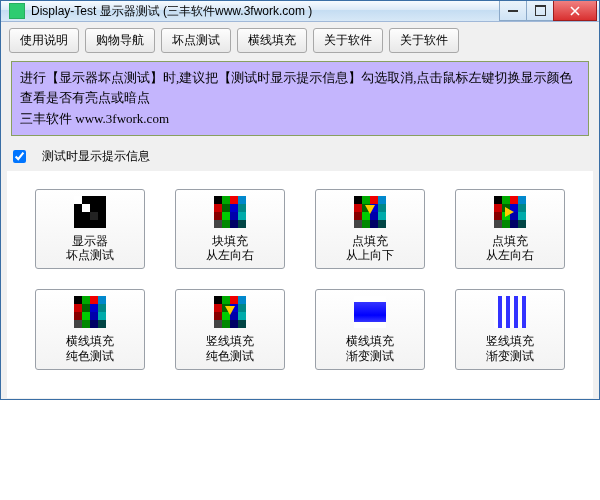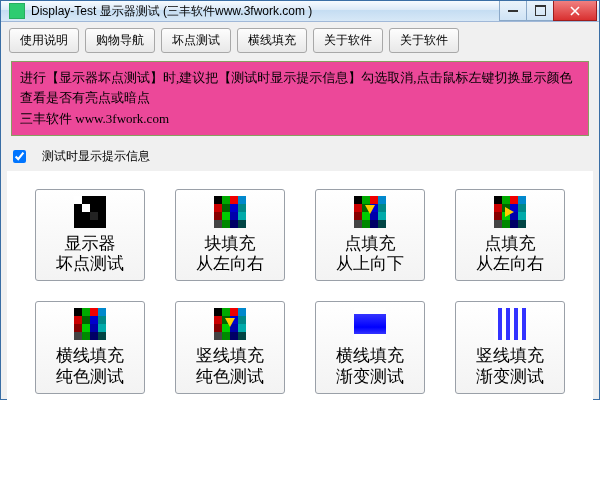--- a/index.html
+++ b/index.html
@@ -9,28 +9,28 @@
   .titlebar-icon { width: 16px; height: 16px; background: #2ecc71; border: 1px solid #27ae60; margin-right: 6px; }
   .titlebar-text { flex: 1; font-size: 12px; color: #000; white-space: nowrap; overflow: hidden; }
   .win-btns { display: flex; height: 20px; margin-right: 2px; }
   .win-btn { width: 28px; height: 20px; display: flex; align-items: center; justify-content: center; border: 1px solid #8aa8c8; border-top: none; background: linear-gradient(to bottom, #eaf3fb, #cfe3f5); margin-left: -1px; }
   .win-btn.min::after { content: ""; width: 10px; border-bottom: 2px solid #333; }
   .win-btn.max::after { content: ""; width: 9px; height: 8px; border: 1px solid #333; border-top: 2px solid #333; }
   .win-btn.close { width: 44px; background: linear-gradient(to bottom, #f08080, #d93030); border-color: #9c1c1c; color: #fff; }
   .win-btn.close svg { width: 10px; height: 10px; }
   .toolbar { display: flex; gap: 6px; padding: 6px 8px; background: #f0f0f0; }
   .tbtn { background: linear-gradient(to bottom, #fdfdfd, #e8e8e8); border: 1px solid #a8a8a8; border-radius: 3px; padding: 3px 10px; font-size: 12px; cursor: pointer; }
-  .infobox { margin: 2px 10px 8px; border: 1px solid #88a060; background: #ec4899; padding: 6px 8px; font-size: 13px; line-height: 1.5; font-family: SimSun, serif; }
+  .infobox { margin: 2px 10px 8px; border: 1px solid #88a060; background: #c4b5fd; padding: 6px 8px; font-size: 13px; line-height: 1.5; font-family: SimSun, serif; }
   .infobox .line2 { margin-top: 2px; }
   .checkbox-row { padding: 4px 12px 2px; display: flex; align-items: center; gap: 16px; }
   .checkbox-row input { width: 13px; height: 13px; }
   .grid { flex: 1; display: grid; grid-template-columns: repeat(4, 1fr); grid-template-rows: repeat(2, 1fr); gap: 20px 30px; padding: 18px 28px 28px; background: #fff; margin: 4px 6px 6px; }
   .tile { border: 1px solid #9aa0a8; border-radius: 3px; background: linear-gradient(to bottom, #fff, #f3f3f3); display: flex; flex-direction: column; align-items: center; justify-content: center; cursor: pointer; padding: 6px 4px; }
   .tile-icon { width: 32px; height: 32px; margin-bottom: 6px; position: relative; }
-  .tile-label { font-size: 17px; text-align: center; line-height: 1.2; white-space: pre-line; }
+  .tile-label { font-size: 12px; text-align: center; line-height: 1.2; white-space: pre-line; }
   
   .icon-deadpixel { background: #000; display: grid; grid-template-columns: repeat(4,1fr); grid-template-rows: repeat(4,1fr); gap: 0; }
   .icon-deadpixel span { background: #000; }
   .icon-deadpixel span:nth-child(1){background:#fff;} .icon-deadpixel span:nth-child(6){background:#fff;} .icon-deadpixel span:nth-child(11){background:#222;}
   .icon-blocks { display: grid; grid-template-columns: repeat(4,1fr); grid-template-rows: repeat(4,1fr); }
   .icon-blocks span:nth-child(1){background:#000}.icon-blocks span:nth-child(2){background:#0a0}.icon-blocks span:nth-child(3){background:#e00}.icon-blocks span:nth-child(4){background:#08c}
   .icon-blocks span:nth-child(5){background:#c00}.icon-blocks span:nth-child(6){background:#060}.icon-blocks span:nth-child(7){background:#00c}.icon-blocks span:nth-child(8){background:#088}
   .icon-blocks span:nth-child(9){background:#800}.icon-blocks span:nth-child(10){background:#0c0}.icon-blocks span:nth-child(11){background:#00a}.icon-blocks span:nth-child(12){background:#0aa}
   .icon-blocks span:nth-child(13){background:#444}.icon-blocks span:nth-child(14){background:#080}.icon-blocks span:nth-child(15){background:#006}.icon-blocks span:nth-child(16){background:#044}
   .icon-arrow-down::after, .icon-arrow-right::after { content:""; position:absolute; }

